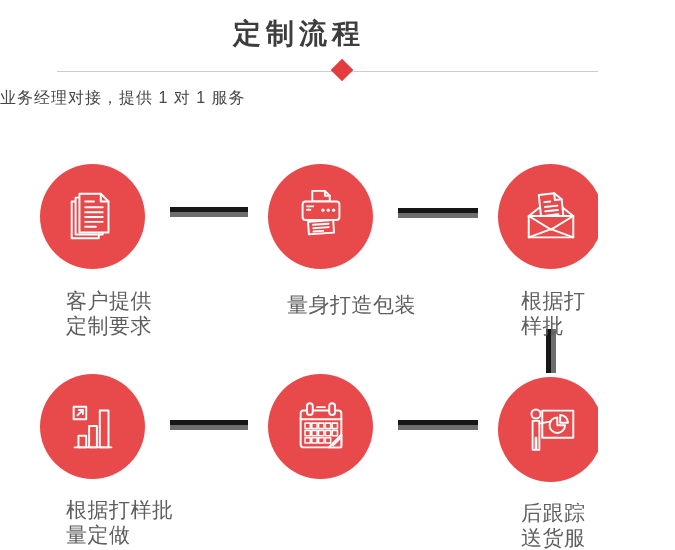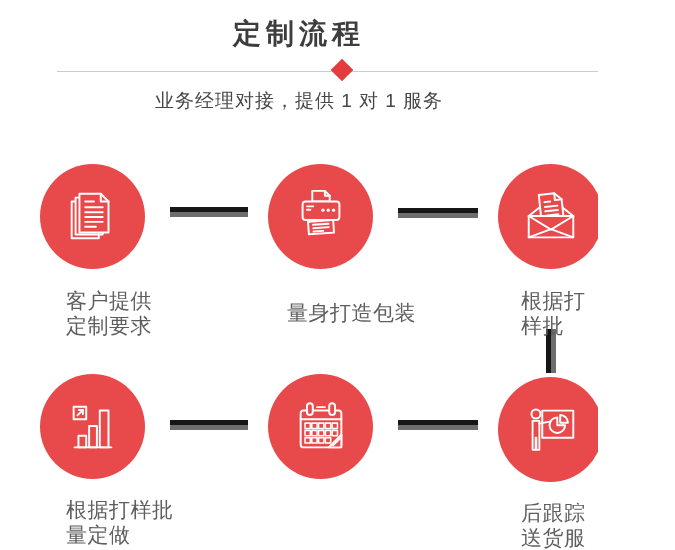--- a/index.html
+++ b/index.html
@@ -6,22 +6,22 @@
   html,body { background:#fff; }
   body { font-family:"Liberation Sans", sans-serif; }
   .stage { position:relative; width:598px; height:550px; background:#fff; overflow:hidden; }
 
   .title { position:absolute; left:0; top:15px; width:100%; text-align:center;
            font-size:28px; font-weight:bold; color:var(--title-text,#3d3d3d); letter-spacing:5px; }
   .divider { position:absolute; left:57px; top:71px; width:561px; height:1px;
              background:var(--divider-line,#cccccc); }
   .diamond { position:absolute; left:334px; top:62px; width:16px; height:16px;
              background:var(--diamond-red,#e23c3e); transform:rotate(45deg); }
-  .subtitle { position:absolute; left:0; top:88px; width:100%; text-align:center;
-              font-size:19px; color:var(--subtitle-text,#474747); letter-spacing:1px; }
+  .subtitle { position:absolute; left:0; top:88px; width:100%; 
+              font-size:16px; color:var(--subtitle-text,#474747); letter-spacing:1px; }
 
   .circle { position:absolute; width:105px; height:105px; border-radius:50%;
             background:var(--accent-red,#e8494b); display:flex; align-items:center; justify-content:center; }
   .label { position:absolute; font-size:21px; line-height:25px;
            color:var(--label-text,#5e5e5e); letter-spacing:.5px; }
 
   .conn { position:absolute; }
   .conn.h { height:10px; background:linear-gradient(to bottom, var(--connector-dark,#161616) 50%, var(--connector-gray,#6d6d6d) 50%); }
   .conn.v { width:10px;  background:linear-gradient(to right,  var(--connector-dark,#161616) 50%, var(--connector-gray,#6d6d6d) 50%); }
 
@@ -74,21 +74,21 @@
       <circle cx="39.5" cy="25" r="1.7" fill="#fff" stroke="none"></circle>
       <circle cx="45" cy="25" r="1.7" fill="#fff" stroke="none"></circle>
       <g transform="rotate(-4 32 42)">
         <path class="rf" d="M19 36 H45 V49 H19 Z"></path>
         <path d="M24 39.5 H40"></path>
         <path d="M24 43 H40"></path>
         <path d="M24 46.5 H34"></path>
       </g>
     </svg>
   </div>
-  <div class="label" style="left:287px;top:300px">
+  <div class="label" style="left:287px;top:292px">
     <div>量身打造包装</div>
   </div>
 
   <div class="circle" style="left:498px;top:164px">
     <svg viewBox="0 0 64 64" width="62" height="62" fill="none" stroke="#fff" stroke-width="2" stroke-linecap="round" stroke-linejoin="round">
       <path d="M9 31 L32 13 L55 31"></path>
       <g transform="rotate(-6 32 24)">
         <path class="rf" d="M21 8 H37 L44 15 V38 H21 Z"></path>
         <path d="M37 8 V15 H44"></path>
         <path d="M26 16 H32"></path>

